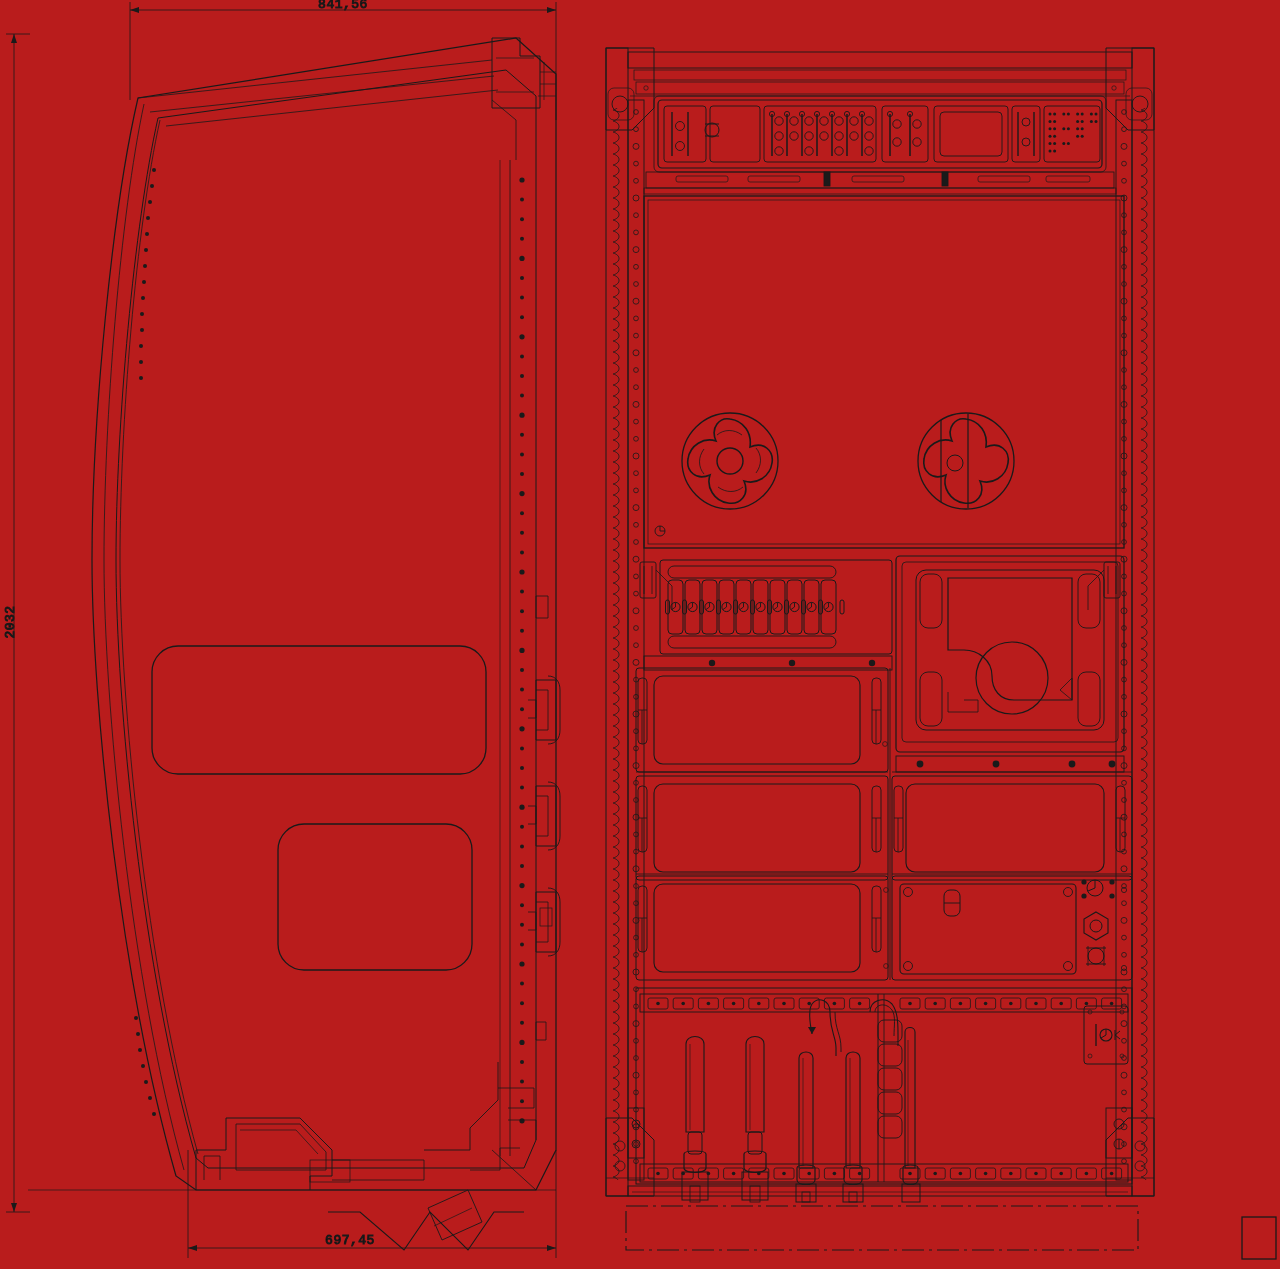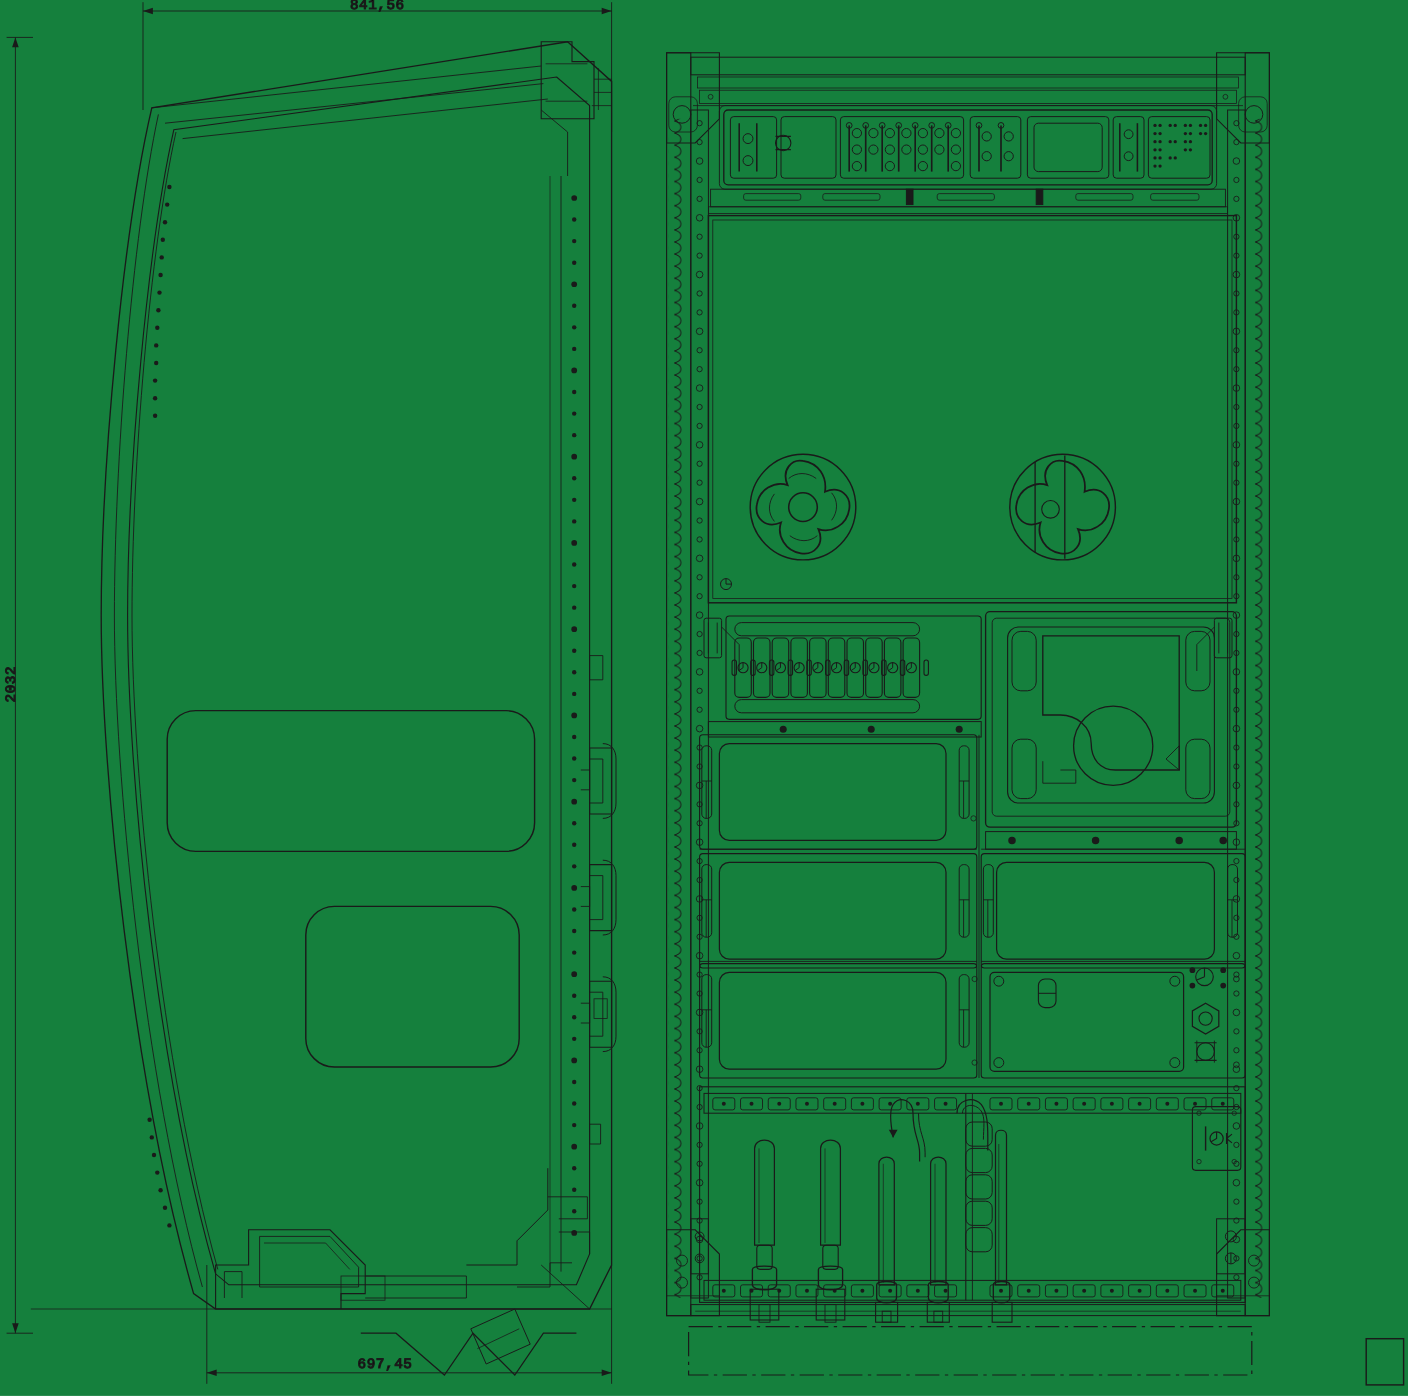--- a/index.html
+++ b/index.html
@@ -2,21 +2,21 @@
 <html><head>
 <meta charset="utf-8">
 <title>CAD Assembly Drawing</title>
 <style>
   html,body{margin:0;padding:0;background:#ffffff;}
   body{
     width:1280px;height:1269px;overflow:hidden;
     font-family:"Liberation Sans", sans-serif;
     color:#000;
   }
-  #sheet{position:relative;width:1280px;height:1269px;background:#15803d;}
+  #sheet{position:relative;width:1280px;height:1269px;background:#b91c1c;}
   svg{display:block;}
   .dimtext{
     font-family:"Liberation Mono","DejaVu Sans Mono",monospace;
     font-size:13px;
     fill:#000;
     letter-spacing:0.5px;
   }
   .dimtext.vert{}
 </style>
 </head>

